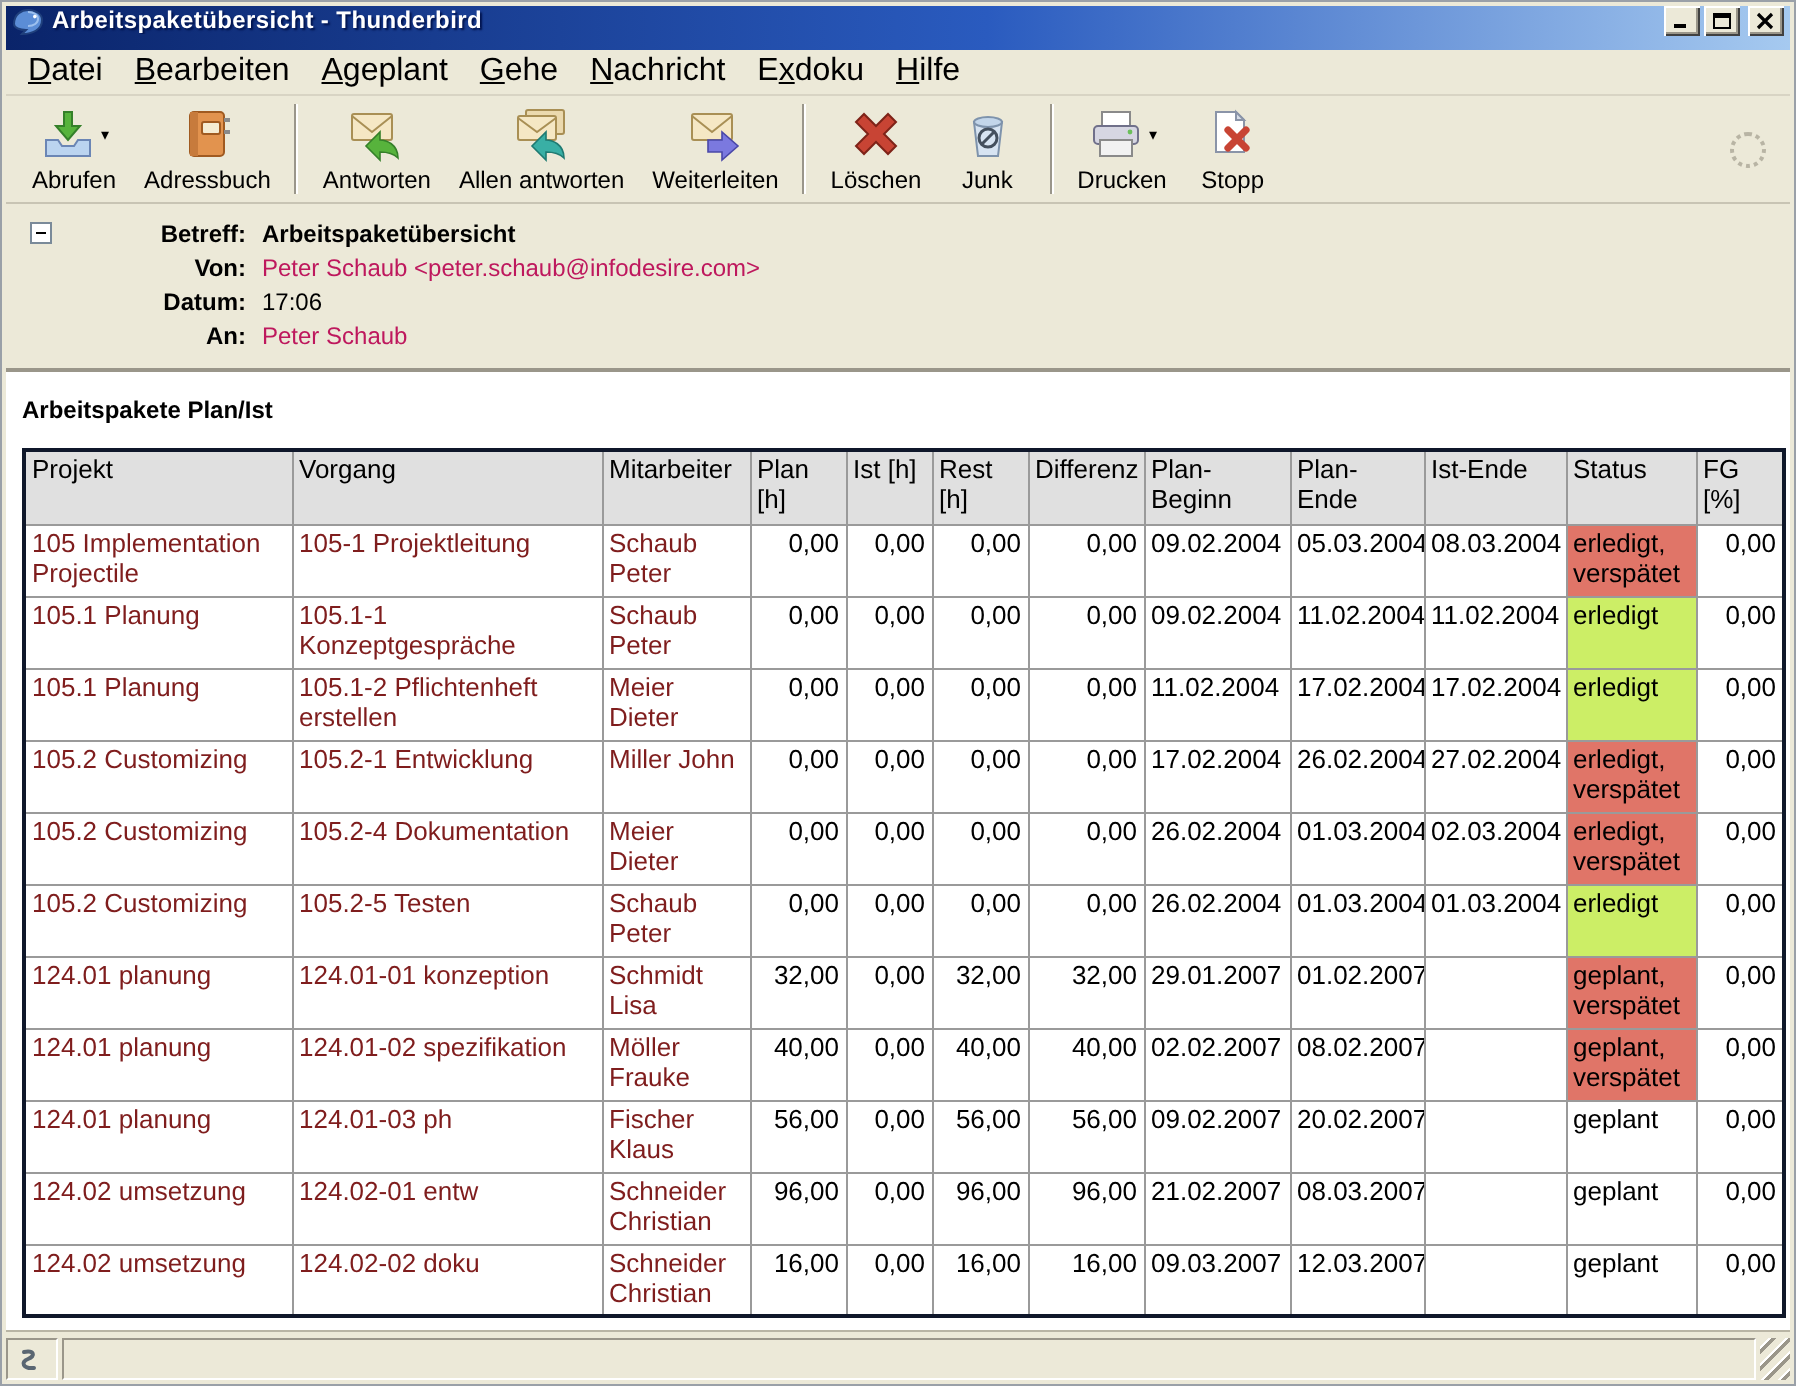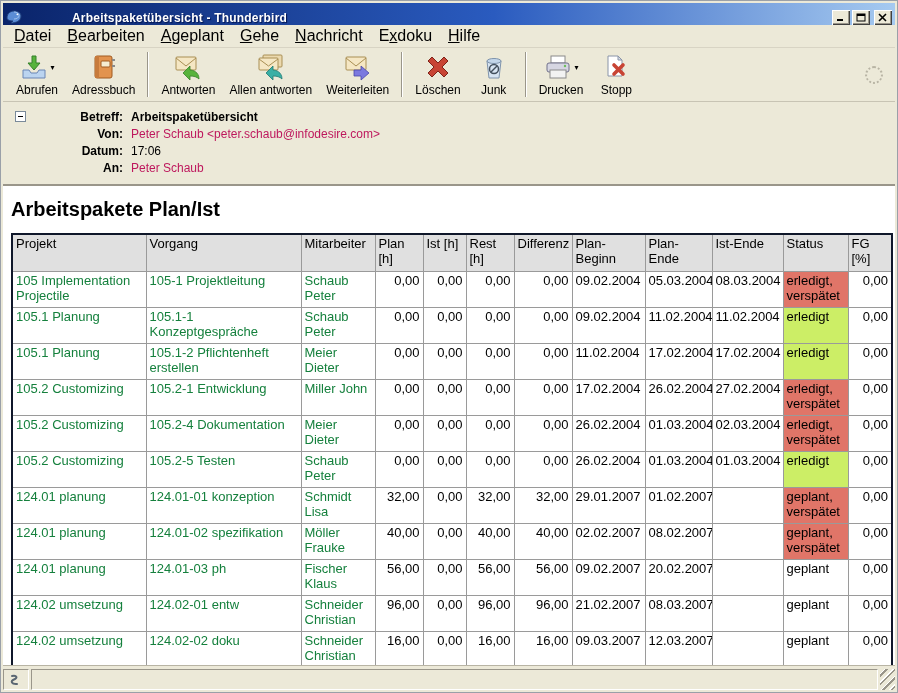--- a/index.html
+++ b/index.html
@@ -4,21 +4,21 @@
 <style>
   * { margin:0; padding:0; box-sizing:border-box; }
   html,body { width:898px; height:693px; }
   body { font-family:"Liberation Sans", sans-serif; font-size:12px; background:#808080; }
 
   .window { width:898px; height:693px; background:#ECE9D8; border:1px solid #9AA0A8;
             padding:2px; display:flex; flex-direction:column; }
 
   
   .titlebar { height:22px; background:linear-gradient(to right,#0A246A,#2A5BBF 55%,#A6CAF0);
-              display:flex; align-items:flex-end; padding:0 3px; flex:0 0 auto;gap:46px; }
+              display:flex; align-items:flex-start; padding:0 3px; flex:0 0 auto; }
   .titlebar .appicon { width:16px; height:16px; margin-right:4px; flex:0 0 auto; }
   .titlebar .title { color:#fff; font-weight:bold; font-size:12px; letter-spacing:.2px;
                      text-shadow:1px 1px 1px #00134d; white-space:nowrap; overflow:hidden; flex:1; }
   .winbtns { display:flex; gap:2px; }
   .winbtn { width:18px; height:15px; background:#ECE9D8; position:relative;
             box-shadow: inset 1px 1px 0 #fff, inset -1px -1px 0 #404040, inset -2px -2px 0 #9a968a;
             display:flex; align-items:center; justify-content:center; cursor:default; }
   .winbtn svg { width:10px; height:9px; }
 
   
@@ -47,31 +47,31 @@
               border:1px solid #7a8a99; display:flex; align-items:center; justify-content:center; }
   .collapse span { display:block; width:5px; height:1px; background:#000; }
   .hdr-row { display:flex; line-height:16px; margin:1px 0; }
   .hdr-label { width:92px; text-align:right; font-weight:bold; padding-right:8px; flex:0 0 auto; }
   .hdr-value {}
   .hdr-value.bold { font-weight:bold; }
   a.hlink { color:#be185d; cursor:pointer; }
 
   
   .msgbody { background:#fff; flex:1; overflow:hidden; border-bottom:1px solid #b8b4a4; }
-  .msgbody h1 { font-size:20px; font-weight:bold; margin:12px 0 12px 8px; color:#000; }
+  .msgbody h1 { font-size:12px; font-weight:bold; margin:12px 0 12px 8px; color:#000; }
 
   table.wp { border-collapse:collapse; margin-left:8px; width:880px; table-layout:fixed;
              font-size:13px; }
   table.wp { border:2px solid #0f172a; }
   table.wp th, table.wp td { border:1px solid #9a9a9a; vertical-align:top; padding:1px 3px;
                              overflow:hidden; }
   table.wp th { background:#E0E0E0; font-weight:normal; text-align:left; height:37px; }
   table.wp td { height:36px; }
   td.num { text-align:right; padding-right:4px; }
-  .cellink { color:#15803d; cursor:pointer; }
+  .cellink { color:#7f1d1d; cursor:pointer; }
   col.c1{width:134px} col.c2{width:155px} col.c3{width:74px} col.c4{width:48px}
   col.c5{width:43px} col.c6{width:48px} col.c7{width:58px} col.c8{width:73px}
   col.c9{width:67px} col.c10{width:71px} col.c11{width:65px} col.c12{width:44px}
 
   
   .statusbar { height:24px; display:flex; align-items:stretch; padding-top:3px; gap:2px;
                flex:0 0 auto; }
   .sb-icon { width:26px; display:flex; align-items:center; justify-content:center;
              border:1px solid; border-color:#9a968a #fff #fff #9a968a; }
   .sb-main { flex:1; border:1px solid; border-color:#9a968a #fff #fff #9a968a; }

